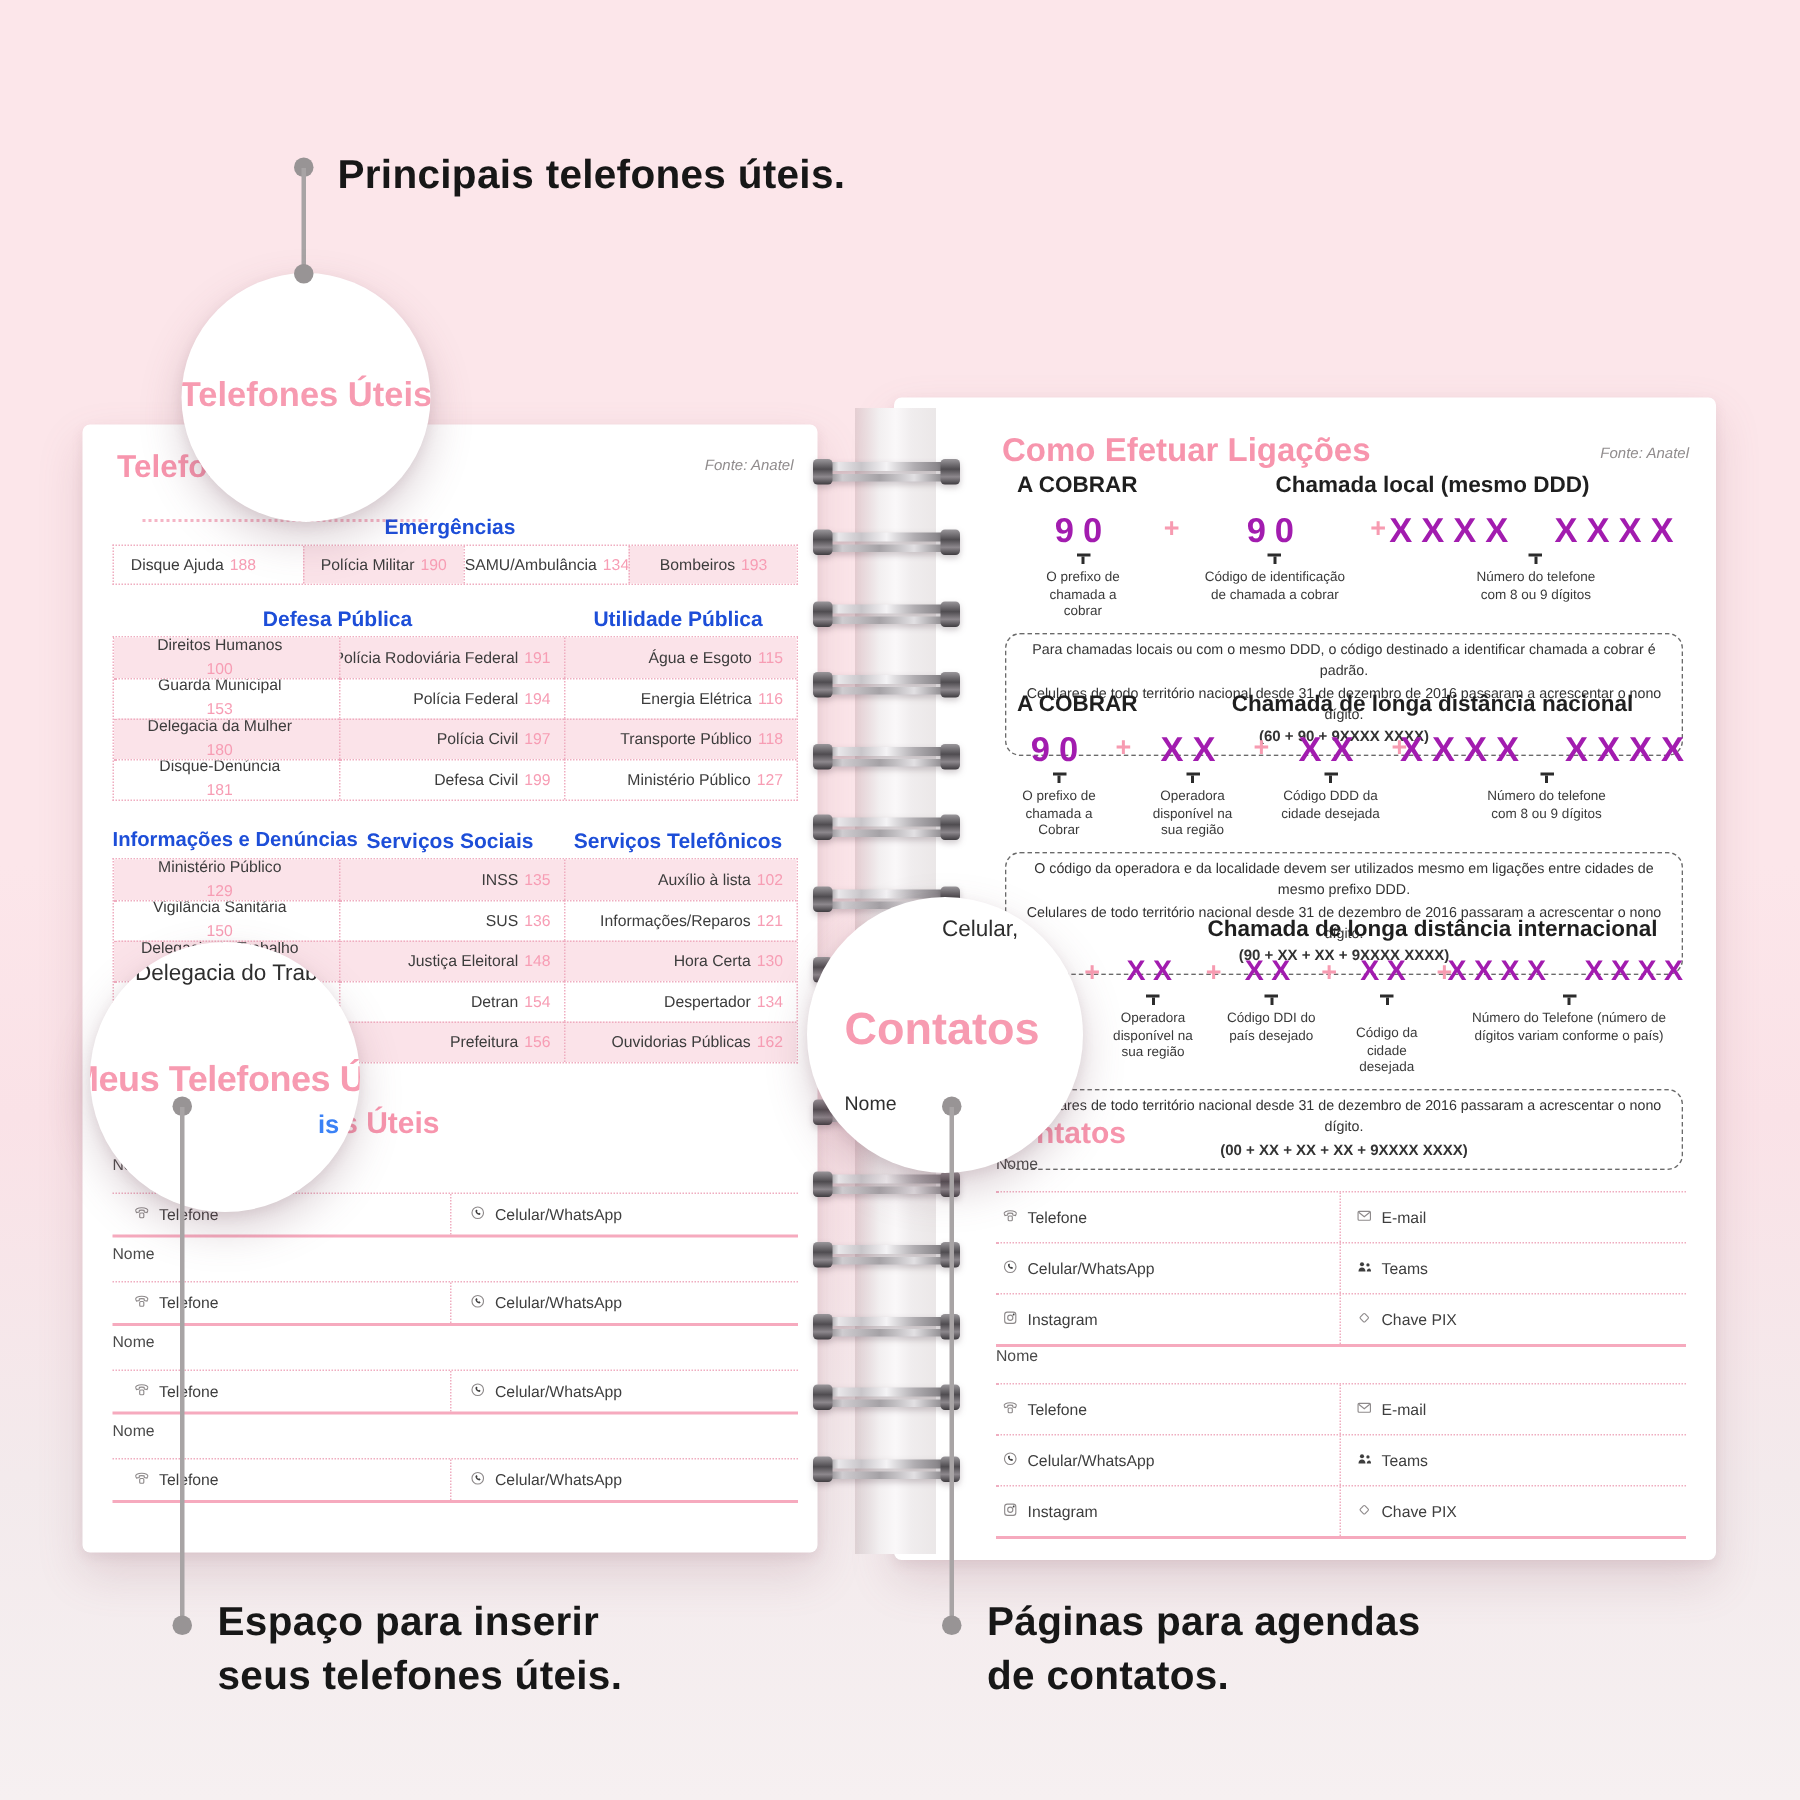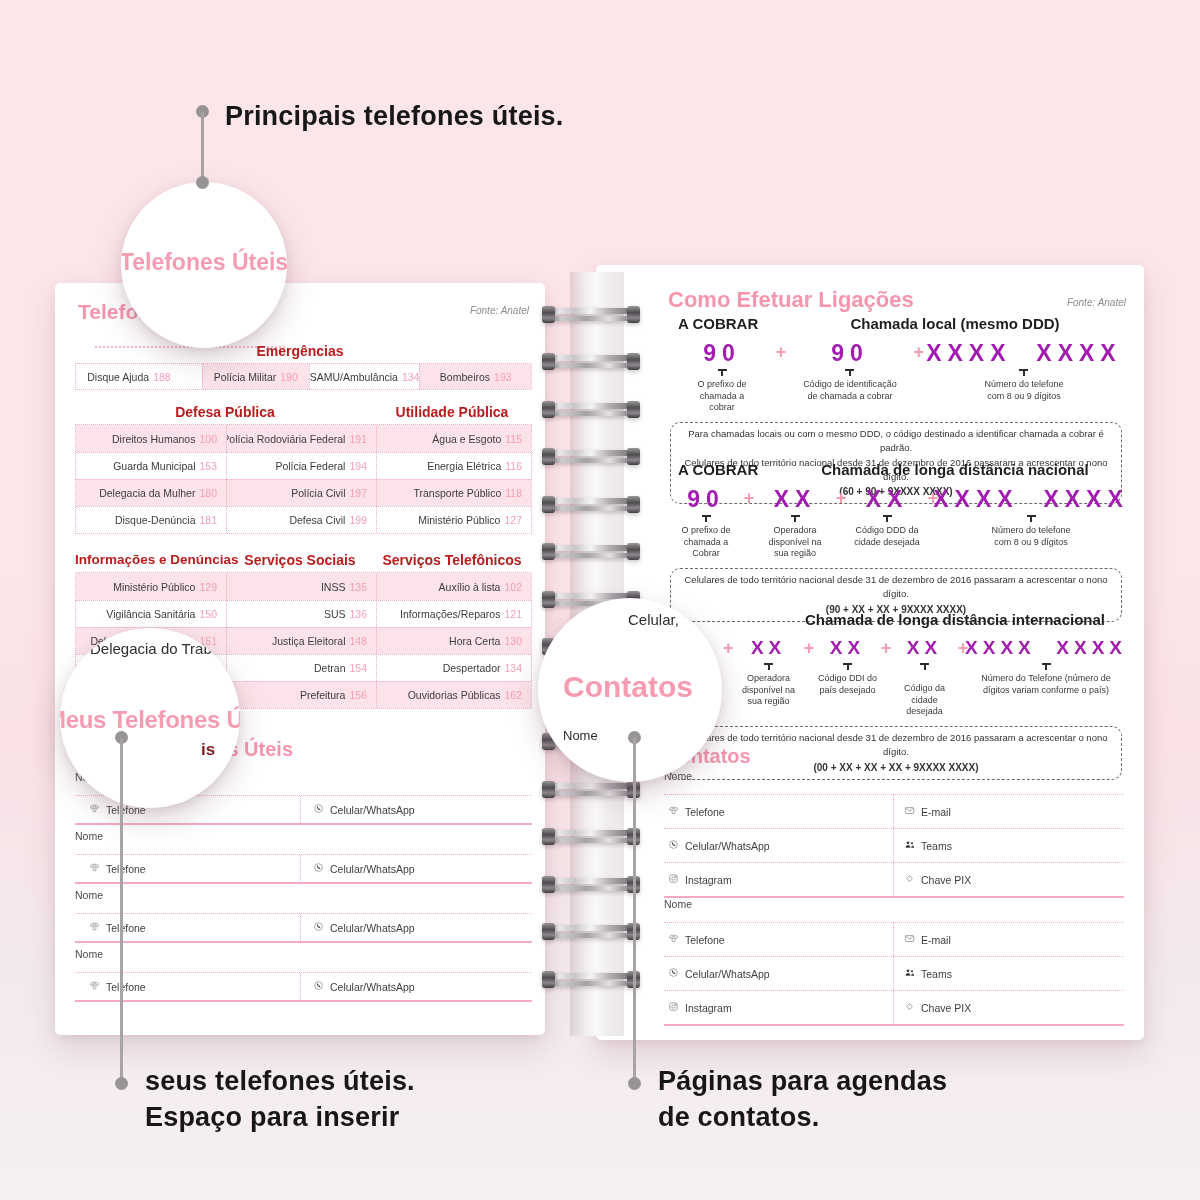--- a/index.html
+++ b/index.html
@@ -14,34 +14,34 @@
 
   
   .page{position:absolute;background:#fff;border-radius:5px;z-index:2;
     box-shadow:0 14px 30px rgba(150,100,115,.20),0 3px 8px rgba(150,100,115,.12);}
   .lp{left:55px;top:283px;width:490px;height:752px;}
   .rp{left:596px;top:265px;width:548px;height:775px;}
   .page-title{position:absolute;font-weight:bold;color:#f795ad;font-size:21px;white-space:nowrap;}
   .fonte{position:absolute;font-size:10px;font-style:italic;color:#908c8d;}
   .dashes{position:absolute;border-top:2px dotted #f5b5c6;}
 
-  .sec-head{position:absolute;font-size:14px;font-weight:bold;color:#b91c1c;text-align:center;white-space:nowrap;}
+  .sec-head{position:absolute;font-size:14px;font-weight:bold;color:#1d4ed8;text-align:center;white-space:nowrap;}
 
   
   .em-row{position:absolute;left:20px;top:80px;width:457px;height:27px;display:flex;border:1px dotted #efadc0;box-sizing:border-box;}
   .em-cell{display:flex;align-items:center;justify-content:center;gap:4px;font-size:10.5px;color:#3c3c3c;border-left:1px dotted #efadc0;box-sizing:border-box;}
   .em-cell:first-child{border-left:none;}
   .pinkbg{background:#fbe3e9;}
   .num{color:#f79db4;}
 
   
   .tbl{position:absolute;left:20px;width:457px;display:grid;grid-template-columns:150px 150px 1fr;grid-auto-rows:27px;border:1px dotted #efadc0;box-sizing:border-box;}
   .tc{display:flex;align-items:center;justify-content:flex-end;gap:4px;padding-right:9px;font-size:10.5px;color:#3c3c3c;border-left:1px dotted #efadc0;border-top:1px dotted #efadc0;box-sizing:border-box;white-space:nowrap;overflow:hidden;}
   .tbl .tc:nth-child(-n+3){border-top:none;}
-  .tbl .tc:nth-child(3n+1){border-left:none;}
+  .tbl .tc:nth-child(3n+1){border-left:none;flex-direction:column;}
 
   
   .mblock{position:absolute;left:20px;width:457px;}
   .nome-lbl{height:24px;font-size:10.5px;color:#4a4a4a;}
   .frow{height:27px;display:flex;border-top:1px dotted #efadc0;border-bottom:2px solid #f6aabe;box-sizing:content-box;}
   .fcell{display:flex;align-items:center;gap:6px;font-size:10.5px;color:#3e3e3e;}
   .fl{width:225px;padding-left:14px;box-sizing:border-box;}
   .fr{flex:1;border-left:1px dotted #efadc0;padding-left:12px;}
   .fic{width:11px;height:11px;stroke:#8e8a8b;stroke-width:1.1;flex:none;}
 
@@ -83,21 +83,21 @@
 
   
   .badge{position:absolute;background:#fff;border-radius:50%;z-index:5;overflow:hidden;
     box-shadow:0 12px 28px rgba(120,80,95,.25),0 3px 8px rgba(120,80,95,.12);}
   .b1{left:121px;top:182px;width:166px;height:166px;}
   .b1 .bt{position:absolute;left:50%;top:50%;transform:translate(-50%,-58%);font-size:23px;font-weight:bold;color:#f79bb1;white-space:nowrap;}
   .b2{left:60px;top:628px;width:180px;height:180px;}
   .b2 .mrow{position:absolute;left:30px;top:12px;font-size:15px;color:#2e2e2e;white-space:nowrap;}
   .b2 .mnum{position:absolute;right:10px;top:3px;font-size:12px;color:#f79bb1;}
   .b2 .btitle{position:absolute;left:-14px;top:78px;font-size:24px;font-weight:bold;color:#f79bb1;white-space:nowrap;letter-spacing:-.3px;}
-  .b2 .btail{position:absolute;left:141px;top:112px;font-size:17px;font-weight:bold;color:#7f1d1d;}
+  .b2 .btail{position:absolute;left:152px;top:112px;font-size:17px;font-weight:bold;color:#3b82f6;}
   .b3{left:538px;top:598px;width:184px;height:184px;}
   .b3 .btop{position:absolute;left:90px;top:13px;font-size:15px;color:#2e2e2e;white-space:nowrap;}
   .b3 .btitle{position:absolute;left:25px;top:72px;font-size:30px;font-weight:bold;color:#f79bb1;white-space:nowrap;}
   .b3 .bbot{position:absolute;left:25px;top:130px;font-size:13px;color:#2e2e2e;}
   .zline{z-index:6;}
 </style>
 </head>
 <body>
 
 <div class="stage">
@@ -386,20 +386,21 @@
           <span class="grp-lbl" style="width:66px;">Código DDD da cidade desejada</span>
         </div>
         <span class="plus">+</span>
         <div class="grp" style="width:182px;">
           <span class="grp-big">XXXX  XXXX</span>
           <span class="tee"></span>
           <span class="grp-lbl" style="width:86px;">Número do telefone com 8 ou 9 dígitos</span>
         </div>
       </div>
       <div class="note">
+        <div>O código da operadora e da localidade devem ser utilizados mesmo em ligações entre cidades de mesmo prefixo DDD.</div>
         <div>Celulares de todo território nacional desde 31 de dezembro de 2016 passaram a acrescentar o nono dígito.</div>
         <div class="nb">(90 + XX + XX + 9XXXX XXXX)</div>
       </div>
     </div>
 
     <div class="cs sm" style="top:346px;">
       <div class="cs-head">
         <span class="cobrar"></span>
         <span class="cs-title">Chamada de longa distância internacional</span>
       </div>
@@ -657,22 +658,22 @@
   <div class="badge b3">
     <span class="btop">Celular,</span>
     <span class="btitle">Contatos</span>
     <span class="bbot">Nome</span>
   </div>
 
   <div class="a-dot zline" style="left:115px;top:731px;"></div>
   <div class="a-line zline" style="left:120px;top:738px;height:346px;"></div>
   <div class="a-dot zline" style="left:115px;top:1077px;"></div>
   <div class="anno" style="left:145px;top:1063px;">
+    <div>Espaço para inserir</div>
     <div>seus telefones úteis.</div>
-    <div>Espaço para inserir</div>
   </div>
 
   <div class="a-dot zline" style="left:628px;top:731px;"></div>
   <div class="a-line zline" style="left:633px;top:738px;height:346px;"></div>
   <div class="a-dot zline" style="left:628px;top:1077px;"></div>
   <div class="anno" style="left:658px;top:1063px;">
     <div>Páginas para agendas</div>
     <div>de contatos.</div>
   </div>
 

